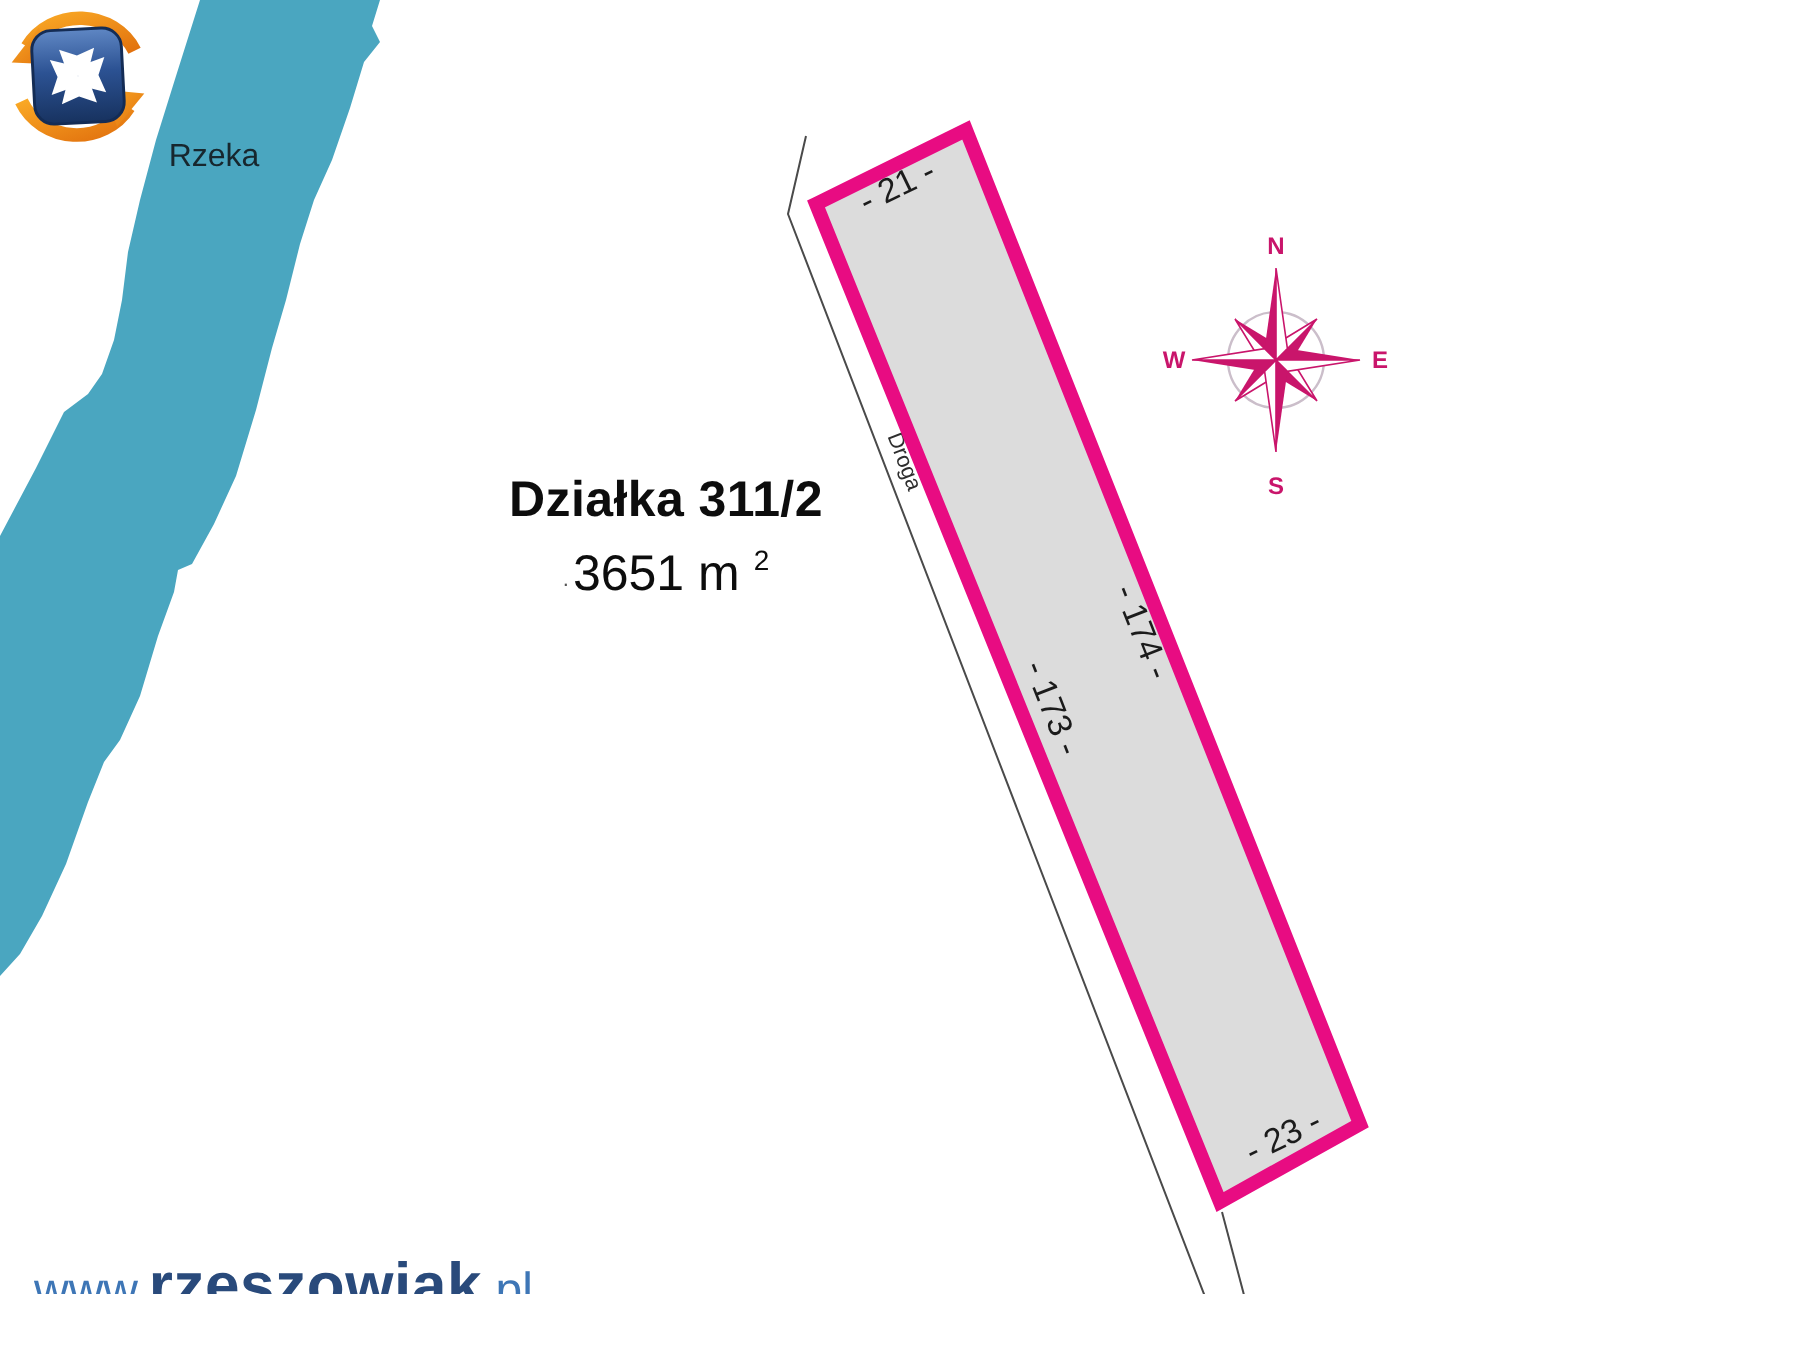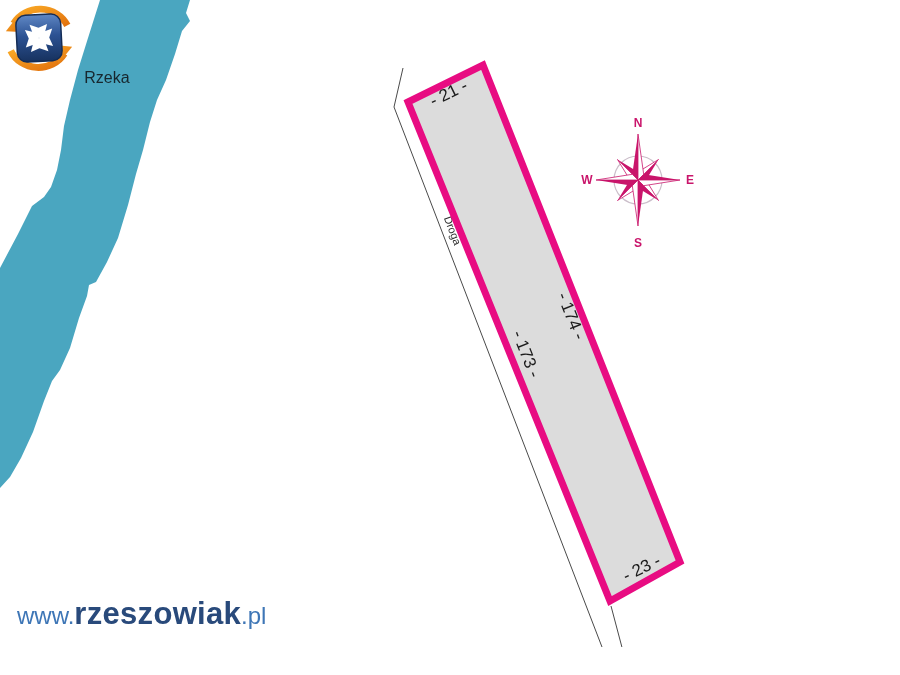--- a/index.html
+++ b/index.html
@@ -12,21 +12,21 @@
   .road-label{font-size:11px;fill:#2e2e2e;font-family:"Liberation Sans",sans-serif;}
   .river-label{font-size:16px;fill:#17272e;font-family:"Liberation Sans",sans-serif;}
   .compass-letter{font-size:12px;font-weight:bold;fill:#C9156B;font-family:"Liberation Sans",sans-serif;}
   .title-block{
     position:absolute;left:233px;top:236px;width:200px;text-align:center;color:#0d0d0d;
   }
   .title-block .title{font-size:25px;font-weight:bold;letter-spacing:.2px;}
   .title-block .area{font-size:25px;margin-top:7px;position:relative;}
   .title-block .area .stray-dot{font-size:11px;color:#555;vertical-align:2px;margin-right:2px;}
   .title-block .area sup{font-size:14px;margin-left:7px;vertical-align:10px;}
-  .footer-logo{position:absolute;left:17px;top:598px;line-height:1;}
+  .footer-logo{position:absolute;left:17px;top:627px;line-height:1;}
   .footer-logo .line1{white-space:nowrap;}
   .footer-logo .www{font-size:24px;color:#3E76B6;}
   .footer-logo .name{font-size:31px;font-weight:bold;color:#294A7B;letter-spacing:.3px;}
   .footer-logo .tld{font-size:24px;color:#3E76B6;}
   .footer-logo .tagline{font-size:18px;color:#F2910E;margin-top:4px;letter-spacing:.2px;}
   .brand-mark{position:absolute;left:818px;top:3px;width:78px;height:78px;}
 </style>
 </head>
 <body>
 
@@ -71,20 +71,24 @@
       <polygon points="638,226 632.3,185.7 638,180" fill="#ffffff" stroke="#C9156B" stroke-width="0.8"></polygon>
       <polygon points="596,180 632.3,185.7 638,180" fill="#C9156B"></polygon>
       <polygon points="596,180 632.3,174.3 638,180" fill="#ffffff" stroke="#C9156B" stroke-width="0.8"></polygon>
       <text class="compass-letter" x="638" y="127" text-anchor="middle">N</text>
       <text class="compass-letter" x="690" y="184" text-anchor="middle">E</text>
       <text class="compass-letter" x="638" y="247" text-anchor="middle">S</text>
       <text class="compass-letter" x="587" y="184" text-anchor="middle">W</text>
     </g>
   </svg>
 
+  <div class="title-block">
+    <div class="title">Działka 311/2</div>
+    <div class="area"><span class="stray-dot">.</span><span>3651 m</span><sup>2</sup></div>
+  </div>
 
   <svg class="brand-mark" viewBox="0 0 80 80">
     <defs>
       <linearGradient id="shieldGrad" x1="0" y1="0" x2="0" y2="1">
         <stop offset="0" stop-color="#5F87C4"></stop>
         <stop offset="0.45" stop-color="#2C5293"></stop>
         <stop offset="1" stop-color="#17325F"></stop>
       </linearGradient>
       <linearGradient id="orangeGrad" x1="0" y1="0" x2="1" y2="1">
         <stop offset="0" stop-color="#F9A825"></stop>

